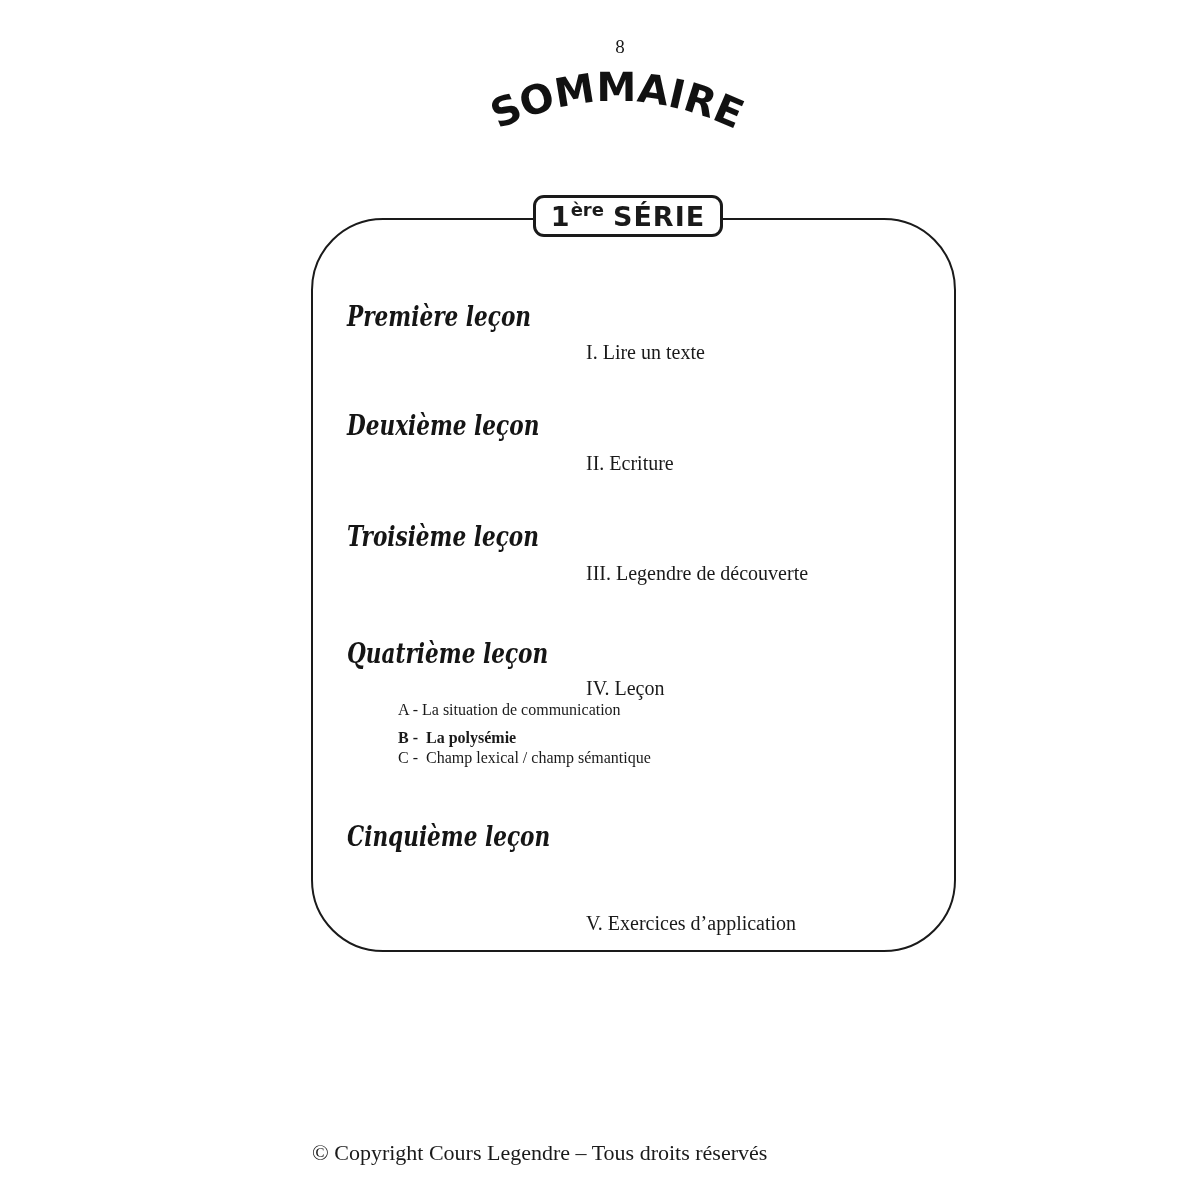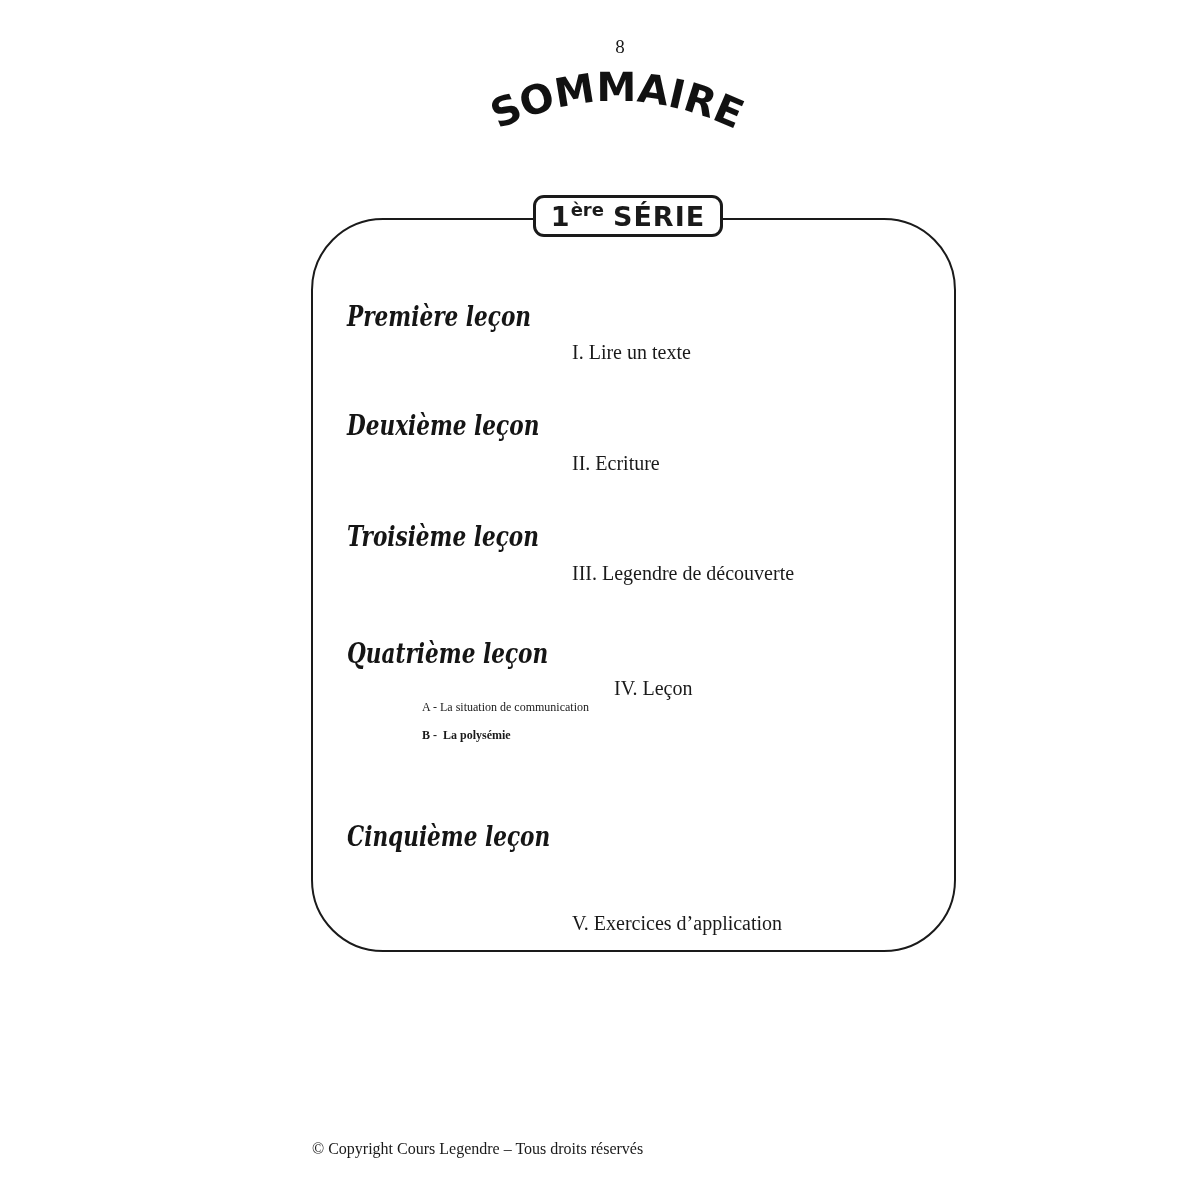--- a/index.html
+++ b/index.html
@@ -85,54 +85,53 @@
     font-weight: bold;
     font-size: 27px;
     line-height: 1.1;
     transform: scaleX(0.8);
     transform-origin: left top;
     white-space: nowrap;
     color: #151515;
   }
   .entry {
     position: absolute;
-    left: 572px;
+    left: 586px;
     font-size: 20px;
     line-height: 1.1;
     white-space: pre;
     color: #1a1a1a;
     text-align: center;
   }
   .subitem {
     position: absolute;
     left: 398px;
-    font-size: 12px;
+    font-size: 16px;
     line-height: 1.1;
     white-space: pre;
     color: #1a1a1a;
-    margin-left: 24px;
   }
   .h1 { top: 302px; }
   .e1 { top: 341px; }
   .h2 { top: 411px; }
   .e2 { top: 452px; font-family: Liberation Serif, serif; }
   .h3 { top: 522px; }
   .e3 { top: 562px; }
   .h4 { top: 639px; }
-  .e4 { top: 677px; margin-left: 42px; }
+  .e4 { top: 677px; }
   .sa { top: 701px; }
   .sb { top: 729px; font-weight: bold; }
   .sc { top: 749px; }
   .h5 { top: 822px; }
   .e5 { top: 864px; margin-top: 48px; }
   .footer {
     position: absolute;
     left: 312px;
     top: 1140px;
-    font-size: 16px;
+    font-size: 22px;
     white-space: pre;
     color: #1a1a1a;
     text-align: right;
   }
 </style>
 </head>
 <body>
 
 <div class="page">
 
@@ -161,19 +160,20 @@
   <div class="lesson-heading h2">Deuxième leçon</div>
   <div class="entry e2">II. Ecriture</div>
 
   <div class="lesson-heading h3">Troisième leçon</div>
   <div class="entry e3">III. Legendre de découverte</div>
 
   <div class="lesson-heading h4">Quatrième leçon</div>
   <div class="entry e4">IV. Leçon</div>
   <div class="subitem sa">A - La situation de communication</div>
   <div class="subitem sb">B -  La polysémie</div>
+  <div class="subitem sc">C -  Champ lexical / champ sémantique</div>
 
   <div class="lesson-heading h5">Cinquième leçon</div>
   <div class="entry e5">V. Exercices d’application</div>
 
   <div class="footer">© Copyright Cours Legendre – Tous droits réservés</div>
 
 </div>
 
 </body></html>

